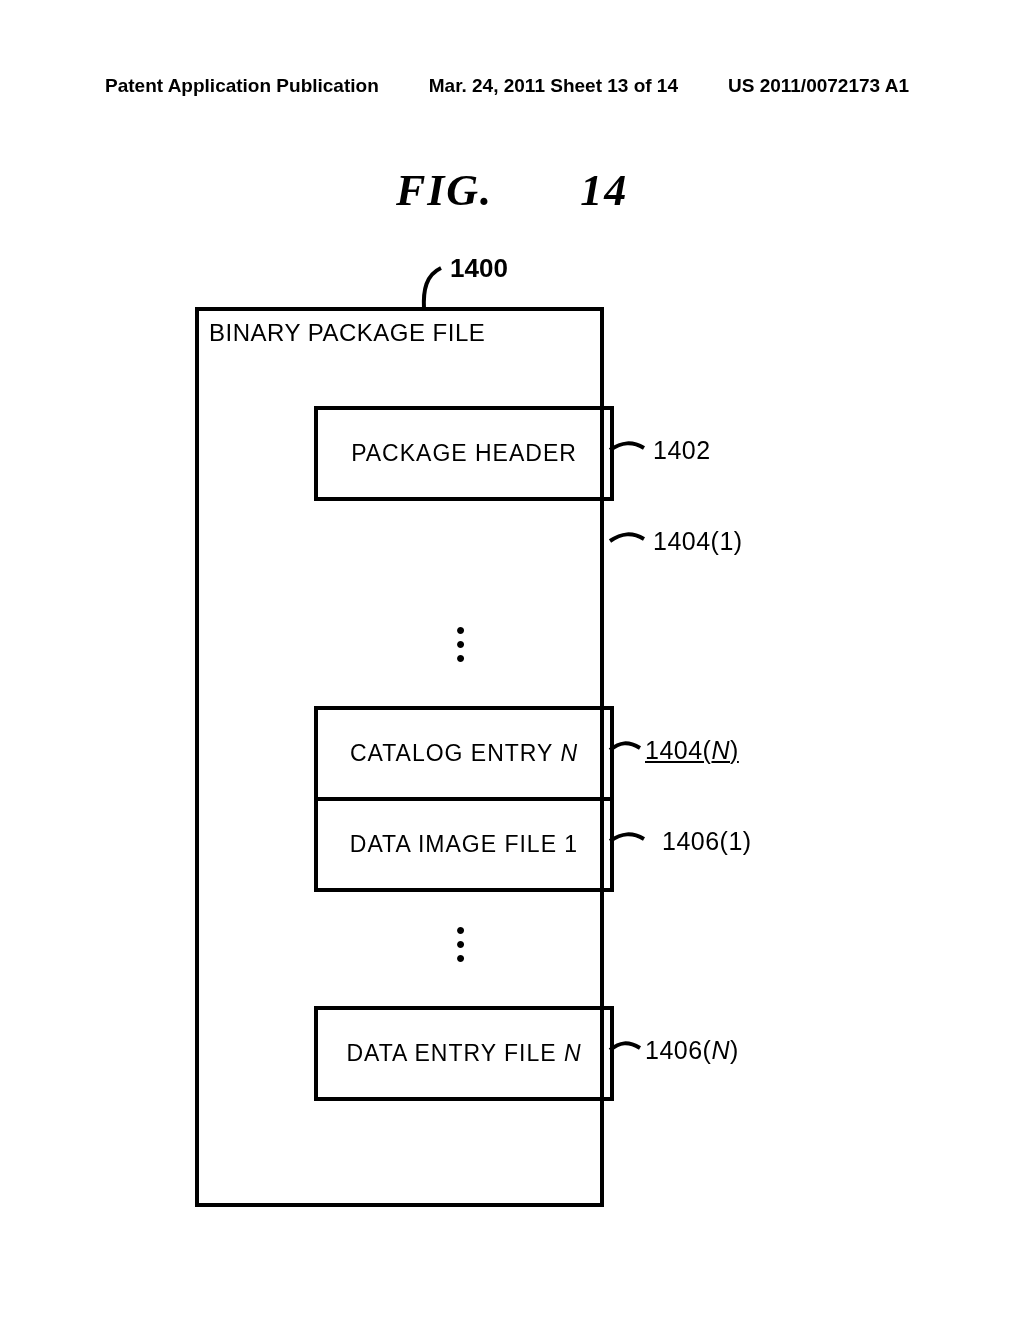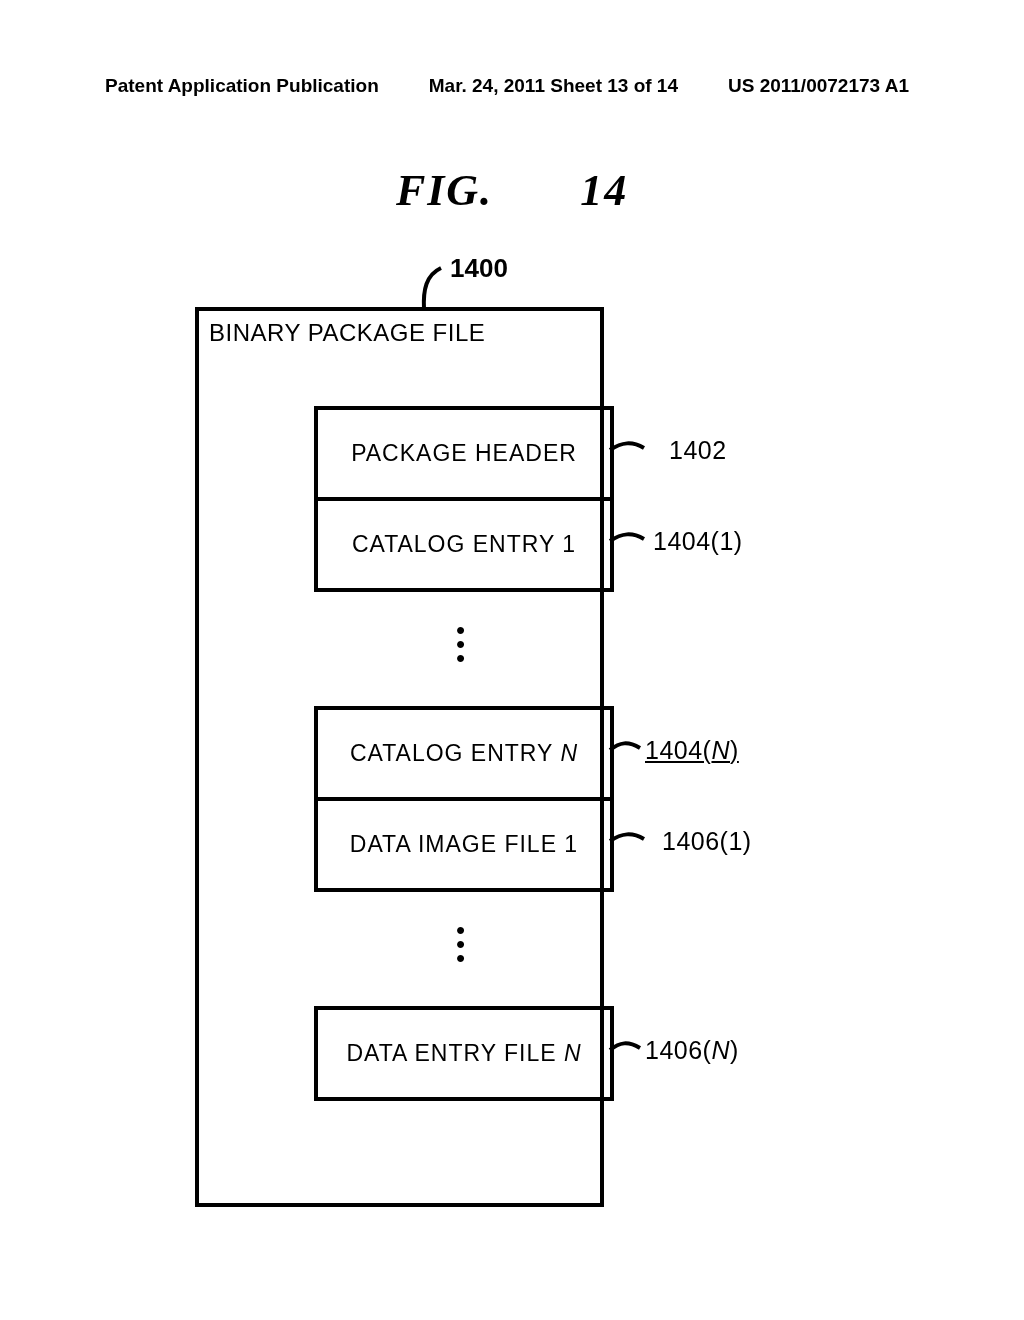--- a/index.html
+++ b/index.html
@@ -137,23 +137,20 @@
     </svg>
   </div>
 
   <div class="outer-box">
     <div class="outer-title">BINARY PACKAGE FILE</div>
 
     <div class="block" style="top:95px;">
       <span>PACKAGE HEADER</span>
     </div>
 
-    <div class="block" style="top:186px;">
-      <span>CATALOG ENTRY 1</span>
-    </div>
 
     <div class="vdots" style="top:312px;">
       <span>•</span>
         <span>•</span>
         <span>•</span>
     </div>
 
     <div class="block" style="top:395px;">
       <span>
         <span>CATALOG ENTRY </span><span class="n-italic">N</span>
@@ -175,21 +172,21 @@
         <span>DATA ENTRY FILE </span><span class="n-italic">N</span>
       </span>
     </div>
   </div>
 
   <div class="leader" style="top:178px; left:415px;">
     <svg width="40" height="24">
         <path d="M 0 12 C 12 4, 22 3, 34 10" stroke="#000" stroke-width="4" fill="none"></path>
       </svg>
   </div>
-  <div class="ref-label" style="top:176px; left:458px;margin-left:16px;">1402</div>
+  <div class="ref-label" style="top:176px; left:458px;">1402</div>
 
   <div class="leader" style="top:269px; left:415px;">
     <svg width="40" height="24">
         <path d="M 0 12 C 12 4, 22 3, 34 10" stroke="#000" stroke-width="4" fill="none"></path>
       </svg>
   </div>
   <div class="ref-label" style="top:267px; left:458px;">1404(1)</div>
 
   <div class="leader" style="top:478px; left:415px;">
     <svg width="36" height="24">

